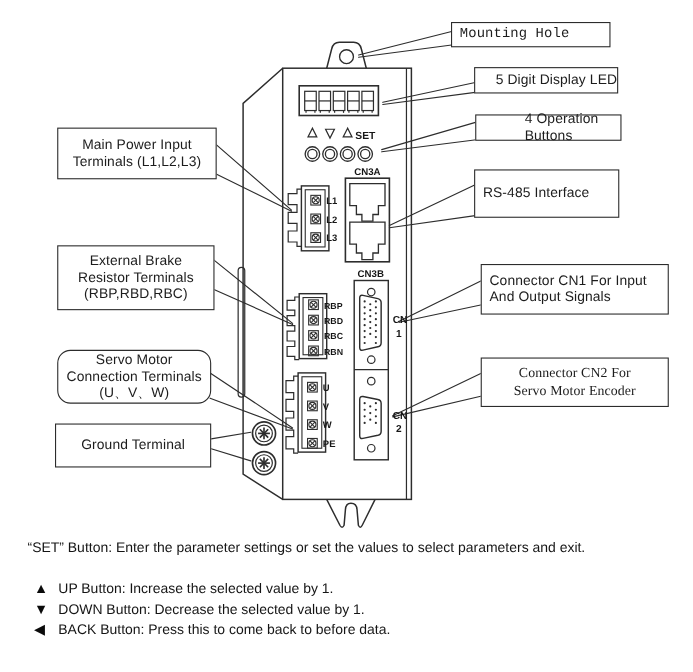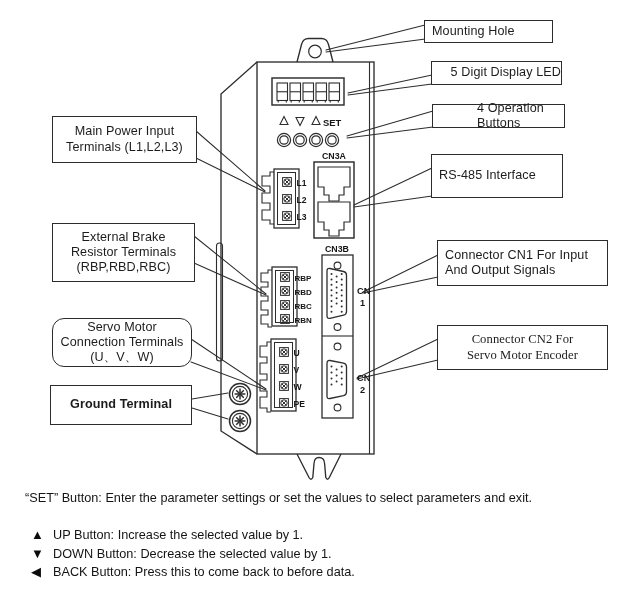--- a/index.html
+++ b/index.html
@@ -188,21 +188,21 @@
       <text x="293.5" y="389.5" font-size="8.6">W</text>
       <text x="293.5" y="406.5" font-size="8.6">PE</text>
 
       <text x="357" y="294" font-size="9.2">CN</text>
       <text x="360" y="306" font-size="9.2">1</text>
       <text x="357" y="381" font-size="9.2">CN</text>
       <text x="360" y="393" font-size="9.2">2</text>
     </g>
   </svg>
 
-  <div class="co l" style="left:424px;top:20px;width:129px;height:23px;">
+  <div class="co l" style="left:410px;top:20px;width:145px;height:23px;font-family:Liberation Mono, monospace;">
     <span>Mounting Hole</span>
   </div>
   <div class="co l" style="left:431px;top:61px;width:131px;height:24px;align-items:flex-end;">
     <span>5 Digit Display LED</span>
   </div>
   <div class="co l" style="left:432px;top:104px;width:133px;height:24px;padding-left:44px;">
     <span>4 Operation Buttons</span>
   </div>
   <div class="co l" style="left:431px;top:154px;width:132px;height:44px;">
     <span>RS-485 Interface</span>
@@ -223,21 +223,21 @@
   <div class="co c" style="left:52px;top:223px;width:143px;height:59px;">
     <span>External Brake</span>
     <span>Resistor Terminals</span>
     <span>(RBP,RBD,RBC)</span>
   </div>
   <div class="co c" style="left:52px;top:318px;width:140px;height:49px;border-radius:12px;">
     <span>Servo Motor</span>
     <span>Connection Terminals</span>
     <span>(U、V、W)</span>
   </div>
-  <div class="co c" style="left:50px;top:385px;width:142px;height:40px;font-weight:bold;">
+  <div class="co c" style="left:50px;top:385px;width:142px;height:40px;">
     <span>Ground Terminal</span>
   </div>
 
   <div class="note1">“SET” Button: Enter the parameter settings or set the values to select parameters and exit.</div>
 
   <div class="btnrow" style="top:526px;">
     <span class="ic">▲</span>
     <span class="tx">UP Button: Increase the selected value by 1.</span>
   </div>
   <div class="btnrow" style="top:545px;">

